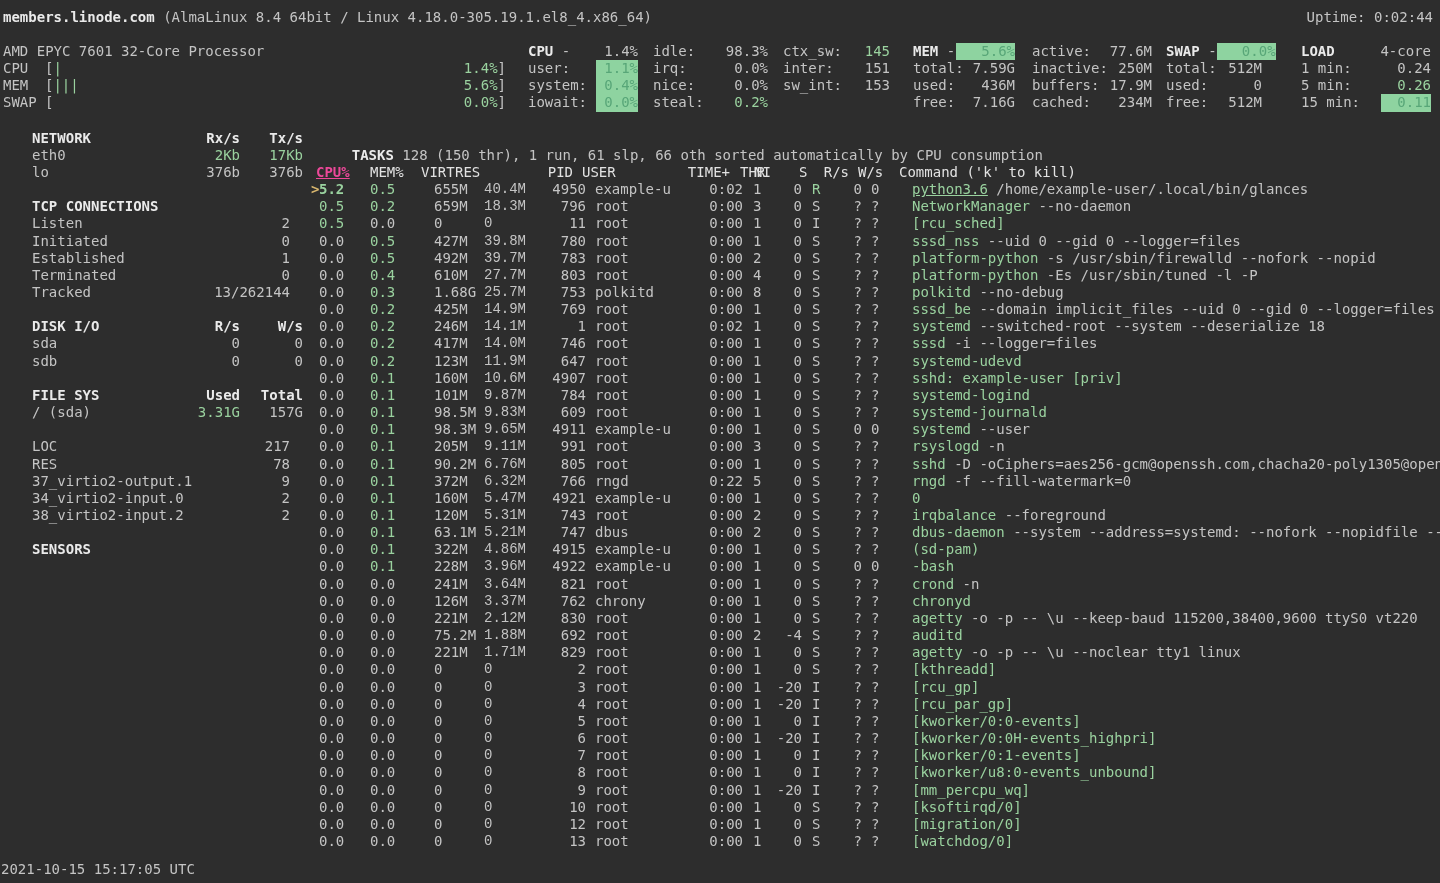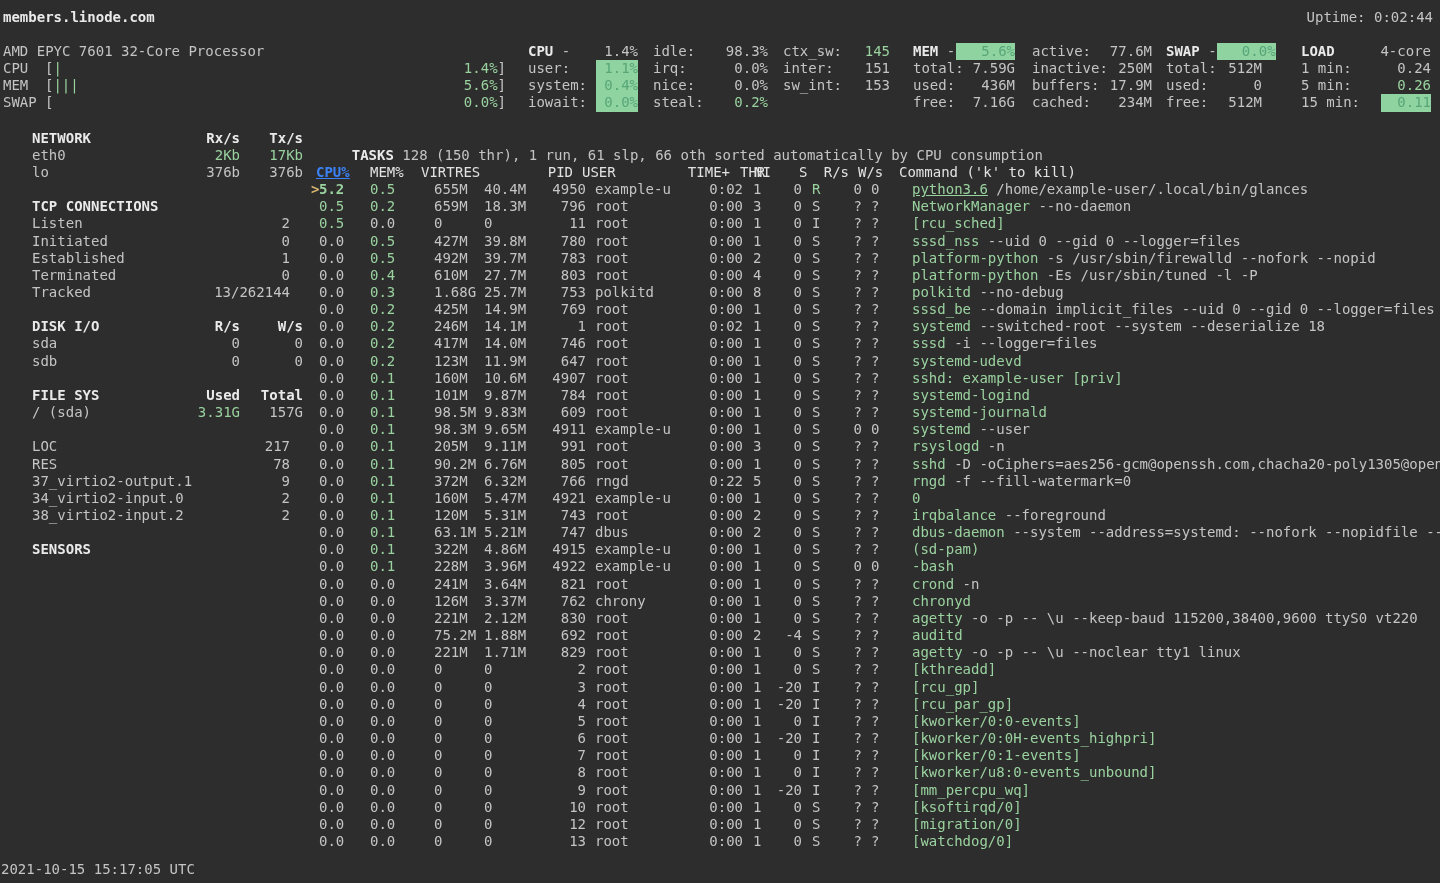--- a/index.html
+++ b/index.html
@@ -44,58 +44,58 @@
   .lp2{width:59px;text-align:right;white-space:pre;}
   .lps{margin-left:auto;text-align:right;padding-right:13px;white-space:pre;}
 
   
   #tasksline{left:318px;top:129.6px;white-space:pre;}
 
   
   #proc{left:311px;top:163.9px;width:1129px;}
   .pr,.ph{display:flex;}
   .pc,.phc{white-space:pre;overflow:visible;}
-  .ph .h-cpu{margin-left:5px;width:44px;text-decoration:underline;font-weight:bold;color:#3b82f6;}
+  .ph .h-cpu{margin-left:5px;width:44px;text-decoration:underline;font-weight:bold;color:#ec4899;}
   .ph .h-mem{margin-left:10px;width:38px;}
   .ph .h-virt{margin-left:13px;width:34px;}
   .ph .h-res{width:34px;}
   .ph .h-pid{width:84px;text-align:right;}
   .ph .h-user{margin-left:9px;width:89px;}
   .ph .h-time{width:59px;text-align:right;}
   .ph .h-thr{margin-left:10px;width:14px;}
   .ph .h-ni{width:35px;text-align:left;}
   .ph .h-s{margin-left:10px;width:12px;}
   .ph .h-rs{width:38px;text-align:right;}
   .ph .h-ws{margin-left:9px;width:25px;}
   .ph .h-cmd{margin-left:16px;}
   .ph{color:#e2e2e2;}
   .pc.mk{width:8px;font-weight:bold;}
   .pc.cpu{width:34px;}
   .pc.mem{margin-left:17px;width:34px;}
   .pc.virt{margin-left:30px;width:50px;}
-  .pc.res{width:50px;}
+  .pc.res{width:50px;font-family:Liberation Mono, monospace;}
   .pc.pid{width:52px;text-align:right;}
   .pc.user{margin-left:9px;width:89px;overflow:hidden;}
   .pc.time{width:59px;text-align:right;}
   .pc.thr{margin-left:10px;width:14px;}
   .pc.ni{width:35px;text-align:right;}
   .pc.st{margin-left:10px;width:12px;}
   .pc.rs{width:38px;text-align:right;}
   .pc.ws{margin-left:9px;width:25px;}
   .pc.cmdline{margin-left:16px;flex:1;overflow:hidden;}
 
   #footer{left:1px;top:861px;white-space:pre;}
 </style>
 </head>
 <body>
 
 <div class="term">
 
   <div class="abs hdrline">
-    <span class="b">members.linode.com</span>
+    <span class="b">members.linode.com</span><span> (AlmaLinux 8.4 64bit / Linux 4.18.0-305.19.1.el8_4.x86_64)</span>
     <span class="hdr-spacer"></span>
     <span>Uptime: </span><span>0:02:44</span>
   </div>
 
   <div class="abs" id="quicklook">
     <div class="line">AMD EPYC 7601 32-Core Processor</div>
     <div id="quicklook-lines">
         <div class="line grow"><span class="glabel">CPU</span><span>[</span><span class="gbars g">|</span><span class="gpct g">1.4%</span><span>]</span></div>
         <div class="line grow"><span class="glabel">MEM</span><span>[</span><span class="gbars g">|||</span><span class="gpct g">5.6%</span><span>]</span></div>
         <div class="line grow"><span class="glabel">SWAP</span><span>[</span><span class="gbars g"></span><span class="gpct g">0.0%</span><span>]</span></div>

